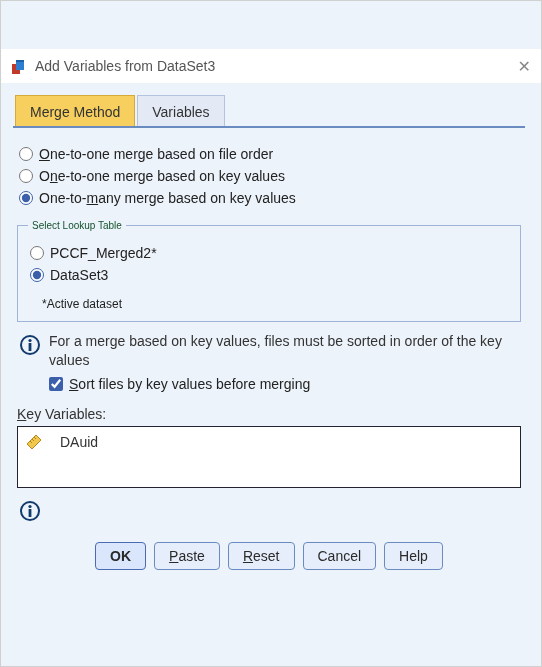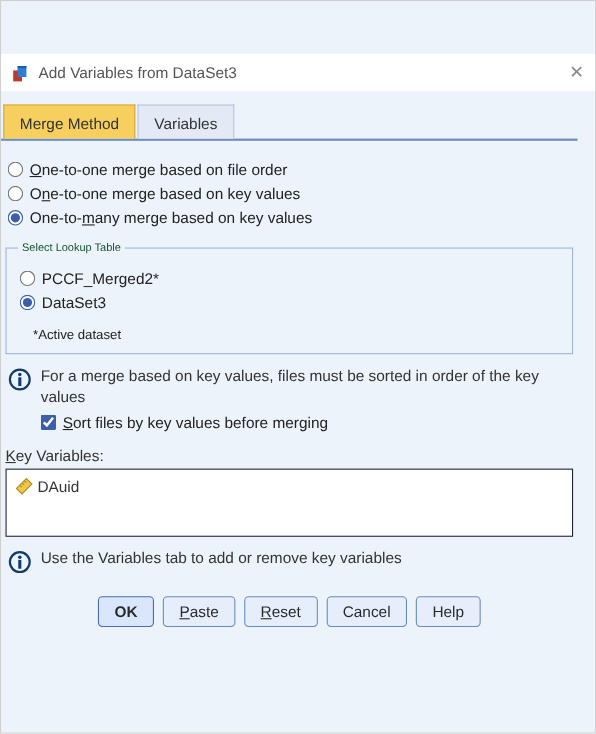--- a/index.html
+++ b/index.html
@@ -35,21 +35,21 @@
   .titlebar .close {
     font-size: 16px;
     color: #888;
     width: 30px;
     text-align: right;
     cursor: default;
   }
   .app-icon svg { display:block; }
   .content {
     flex: 1;
-    padding: 8px 16px 0 0;
+    padding: 8px 16px 0 12px;
     display: flex;
     flex-direction: column;
   }
   .tabs-wrap { }
   .tabs {
     display: flex;
     border-bottom: 2px solid #6a8bbf;
     padding: 4px 0 0 2px;
     gap: 0;
   }
@@ -118,21 +118,21 @@
   .kv-box {
     border: 1px solid #223;
     background: #fff;
     min-height: 62px;
     padding: 6px 6px;
     font-size: 14px;
   }
   .kv-item {
     display: flex;
     align-items: center;
-    gap: 4px;
+    gap: 18px;
     padding: 1px 2px;
   }
   .ruler-icon svg { display:block; }
   .buttons {
     display:flex;
     justify-content:center;
     gap: 8px;
     padding: 16px 0 14px 0;
   }
   button.dlg {
@@ -255,21 +255,20 @@
       </div>
 
       <div class="info-row">
         <span class="info-icon">
           <svg width="22" height="22" viewBox="0 0 22 22">
             <circle cx="11" cy="11" r="9" fill="none" stroke="#123a6b" stroke-width="2"></circle>
             <circle cx="11" cy="6.5" r="1.6" fill="#123a6b"></circle>
             <rect x="9.6" y="9" width="2.8" height="8" fill="#123a6b"></rect>
           </svg>
         </span>
-        <div class="info-text">Use the Variables tab to add or remove key variables</div>
       </div>
 
     </div>
 
     <div class="buttons">
       <button class="dlg primary">
         <span>OK</span>
       </button>
       <button class="dlg">
         <span><span class="underline">P</span><span>aste</span></span>

